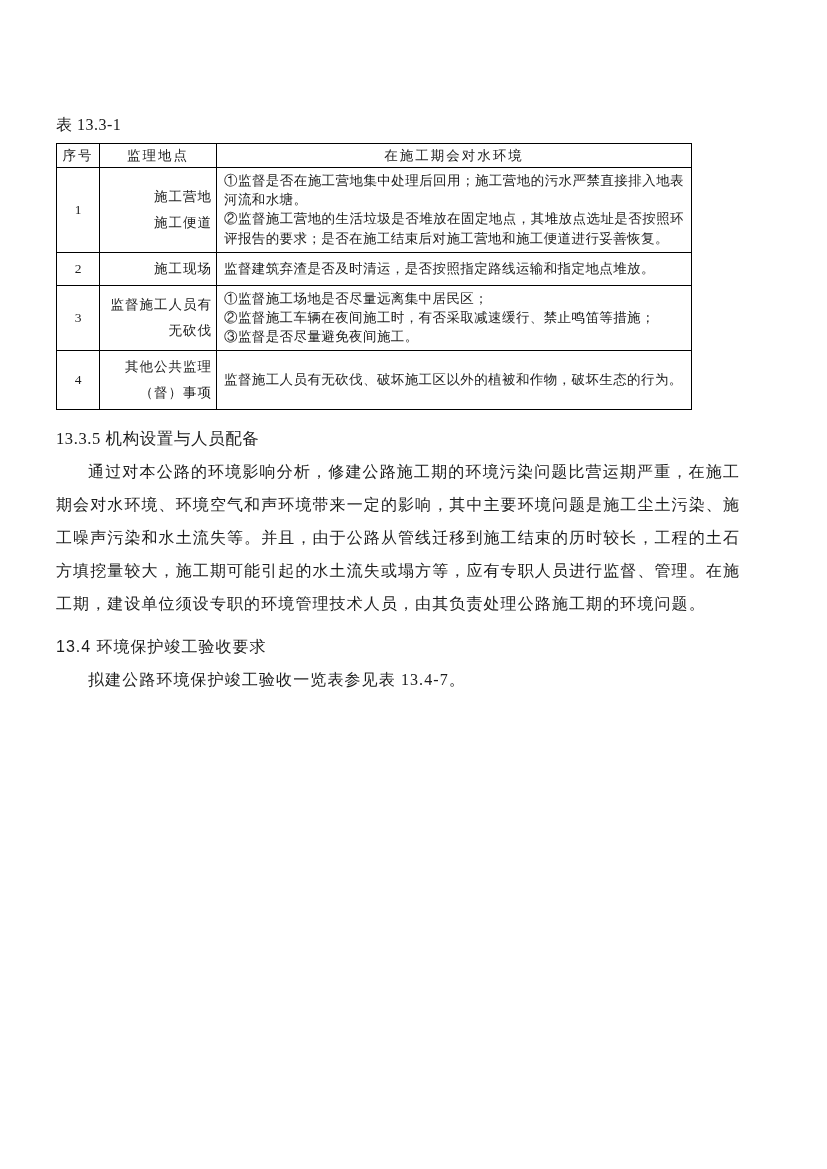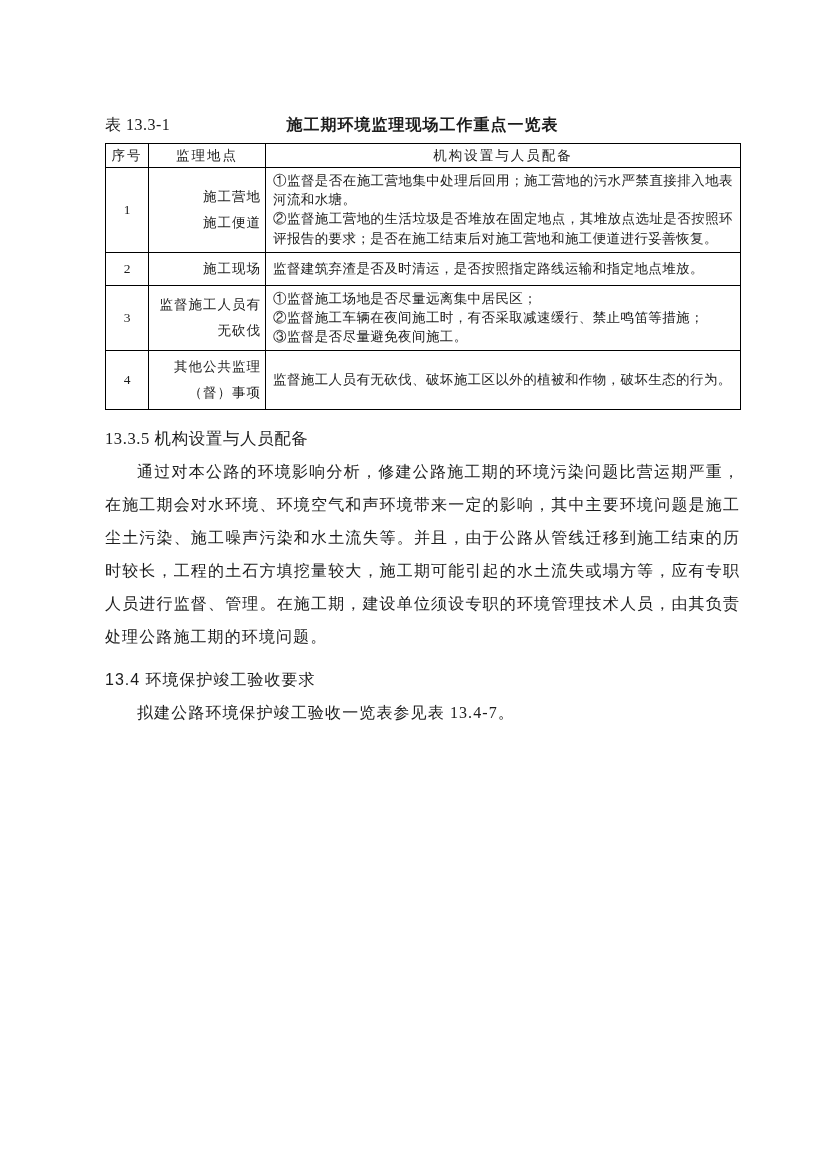--- a/index.html
+++ b/index.html
@@ -9,21 +9,21 @@
     height: 1169px;
     position: relative;
     font-family: "Liberation Serif", "DejaVu Serif", serif;
     color: #1c1c1c;
   }
   .page {
     position: absolute;
     top: 0; left: 0;
     width: 827px;
     height: 1169px;
-    padding: 115px 87px 0 105px;
+    padding: 115px 87px 0 56px;
     background: #ffffff;
   }
   
   .table-caption {
     position: relative;
     height: 24px;
     margin-bottom: 4px;
   }
   .table-label {
     position: absolute;
@@ -115,34 +115,33 @@
     letter-spacing: 1px;
   }
 </style>
 </head>
 <body>
 
 <div class="page">
 
   <div class="table-caption">
     <span class="table-label">表 13.3-1</span>
-    <span class="table-title">施工期环境监理现场工作重点一览表</span>
   </div>
 
   <table class="sup-table">
     <colgroup>
       <col style="width:43px">
       <col style="width:117px">
       <col style="width:475px">
     </colgroup>
     <thead>
       <tr>
         <th class="h-cell">序号</th>
         <th class="h-cell">监理地点</th>
-        <th class="h-cell">机构设置与人员配备</th>
+        <th class="h-cell">在施工期会对水环境</th>
       </tr>
     </thead>
     <tbody>
       <tr>
         <td class="c-no">1</td>
         <td class="c-loc">施工营地
 施工便道</td>
         <td class="c-content">①监督是否在施工营地集中处理后回用；施工营地的污水严禁直接排入地表河流和水塘。
 ②监督施工营地的生活垃圾是否堆放在固定地点，其堆放点选址是否按照环评报告的要求；是否在施工结束后对施工营地和施工便道进行妥善恢复。</td>
       </tr>

